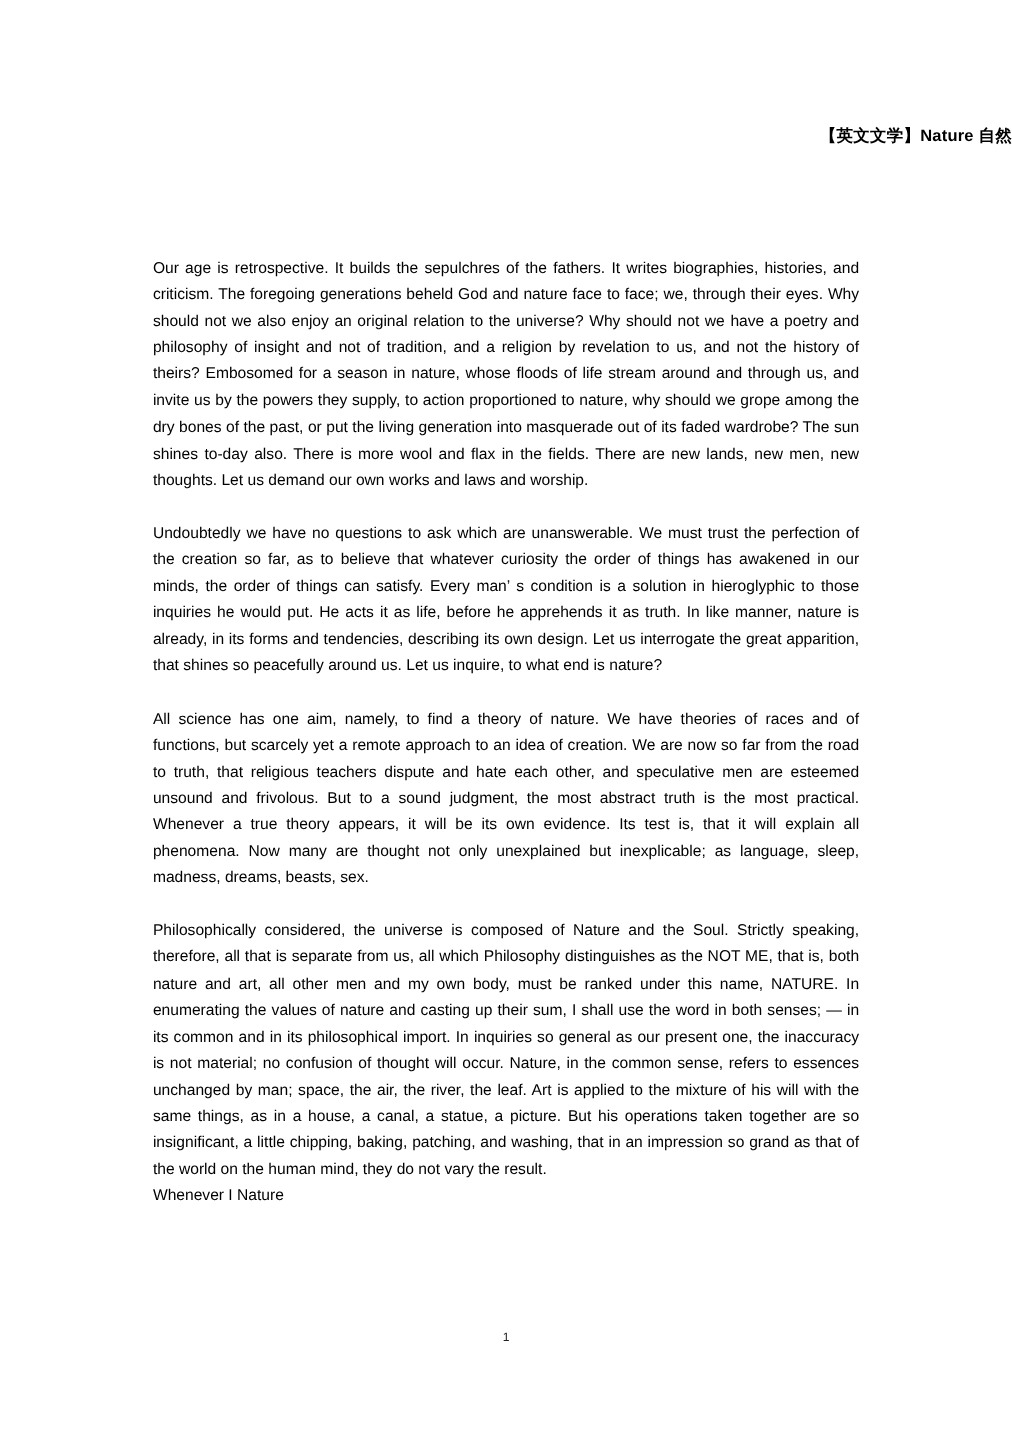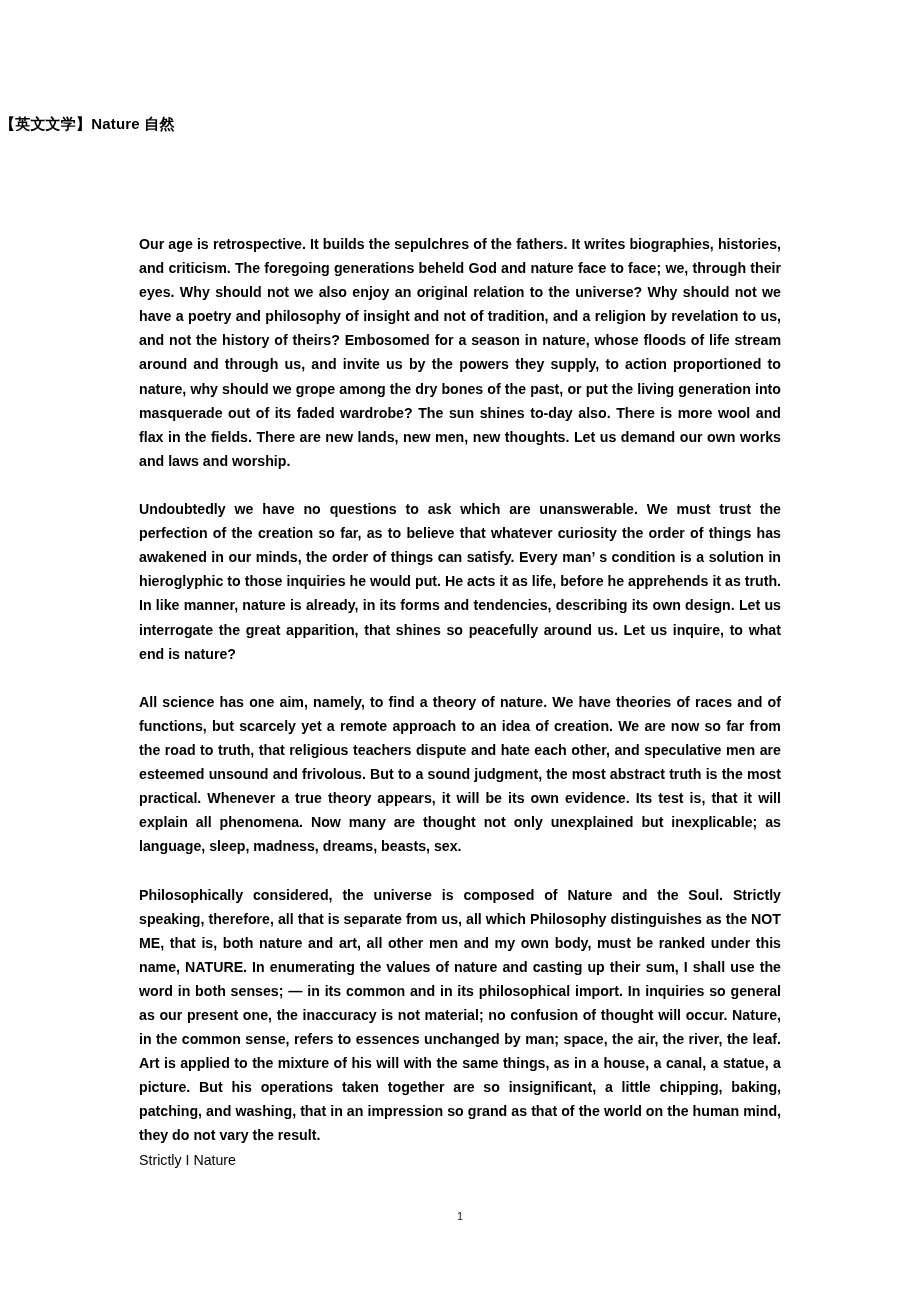--- a/index.html
+++ b/index.html
@@ -19,21 +19,21 @@
       position: absolute;
       left: 0; top: 0;
       width: 920px; height: 1302px;
       background: #ffffff;
     }
     .title {
       position: absolute;
       top: 112px;
       left: 0;
       width: 920px;
-      text-align: left;
+      text-align: right;
       font-size: 15px;
       font-weight: bold;
       line-height: 24px;
       letter-spacing: 0.2px;
     }
     .body-text {
       position: absolute;
       left: 139px;
       top: 232px;
       width: 642px;
@@ -41,21 +41,20 @@
       line-height: 24.1px;
     }
     .heading-line {
       display: block;
       text-align: left;
     }
     .para {
       display: block;
       text-align: justify;
       margin: 0;
-      font-weight: bold;
     }
     .gap {
       display: block;
       height: 24.1px;
     }
     .page-number {
       position: absolute;
       top: 1208px;
       left: 0;
       width: 920px;
@@ -72,17 +71,17 @@
   <div class="title">【英文文学】Nature  自然</div>
 
   <div class="body-text">
     <p class="para">Our age is retrospective. It builds the sepulchres of the fathers. It writes biographies, histories, and criticism. The foregoing generations beheld God and nature face to face; we, through their eyes. Why should not we also enjoy an original relation to the universe? Why should not we have a poetry and philosophy of insight and not of tradition, and a religion by revelation to us, and not the history of theirs? Embosomed for a season in nature, whose floods of life stream around and through us, and invite us by the powers they supply, to action proportioned to nature, why should we grope among the dry bones of the past, or put the living generation into masquerade out of its faded wardrobe? The sun shines to-day also. There is more wool and flax in the fields. There are new lands, new men, new thoughts. Let us demand our own works and laws and worship.</p>
     <span class="gap"></span>
     <p class="para">Undoubtedly we have no questions to ask which are unanswerable. We must trust the perfection of the creation so far, as to believe that whatever curiosity the order of things has awakened in our minds, the order of things can satisfy. Every man’ s condition is a solution in hieroglyphic to those inquiries he would put. He acts it as life, before he apprehends it as truth. In like manner, nature is already, in its forms and tendencies, describing its own design. Let us interrogate the great apparition, that shines so peacefully around us. Let us inquire, to what end is nature?</p>
     <span class="gap"></span>
     <p class="para">All science has one aim, namely, to find a theory of nature. We have theories of races and of functions, but scarcely yet a remote approach to an idea of creation. We are now so far from the road to truth, that religious teachers dispute and hate each other, and speculative men are esteemed unsound and frivolous. But to a sound judgment, the most abstract truth is the most practical. Whenever a true theory appears, it will be its own evidence. Its test is, that it will explain all phenomena. Now many are thought not only unexplained but inexplicable; as language, sleep, madness, dreams, beasts, sex.</p>
     <span class="gap"></span>
     <p class="para">Philosophically considered, the universe is composed of Nature and the Soul. Strictly speaking, therefore, all that is separate from us, all which Philosophy distinguishes as the NOT ME, that is, both nature and art, all other men and my own body, must be ranked under this name, NATURE. In enumerating the values of nature and casting up their sum, I shall use the word in both senses; — in its common and in its philosophical import. In inquiries so general as our present one, the inaccuracy is not material; no confusion of thought will occur. Nature, in the common sense, refers to essences unchanged by man; space, the air, the river, the leaf. Art is applied to the mixture of his will with the same things, as in a house, a canal, a statue, a picture. But his operations taken together are so insignificant, a little chipping, baking, patching, and washing, that in an impression so grand as that of the world on the human mind, they do not vary the result.</p>
-    <span class="heading-line">Strictly I Nature</span>
+    <span class="heading-line">Whenever I Nature</span>
   </div>
 
   <div class="page-number">1</div>
 </div>
 
 </body></html>

